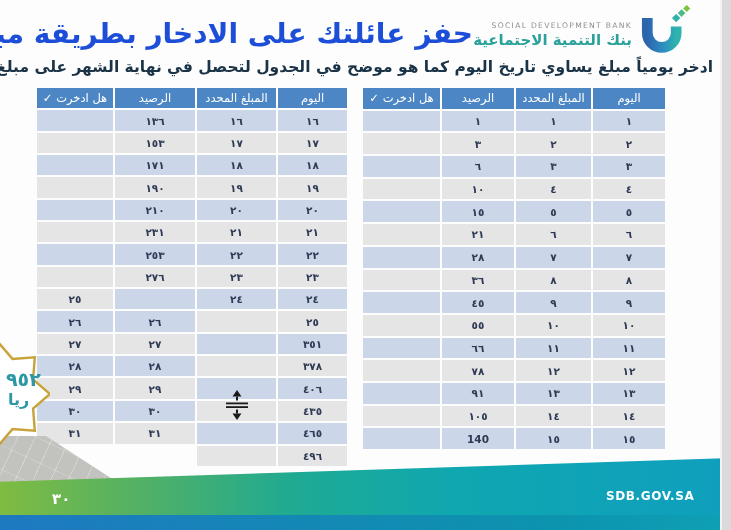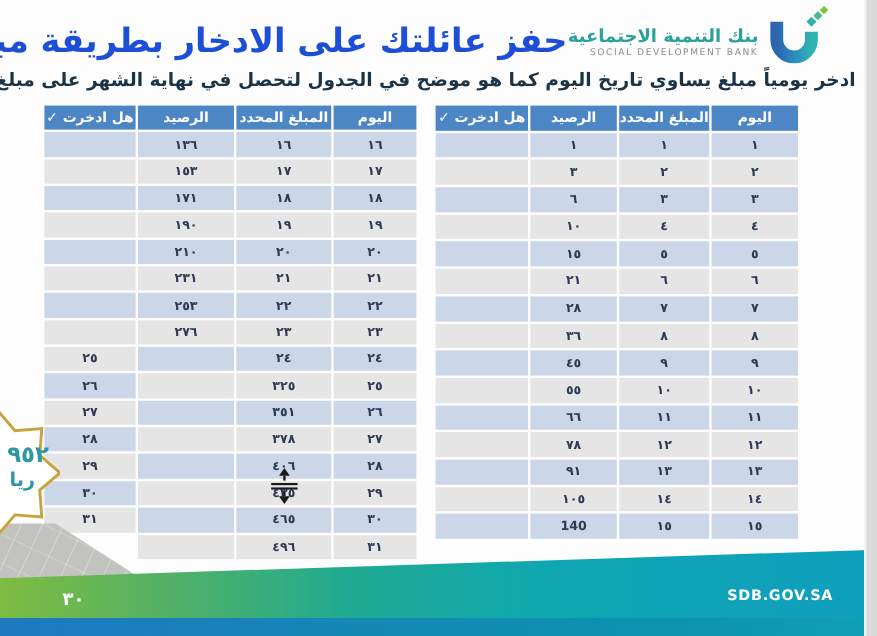--- a/index.html
+++ b/index.html
@@ -22,21 +22,21 @@
   }
   #logo{position:absolute;top:5px;right:39px;width:300px;height:56px;}
   #logo-mark{position:absolute;right:0;top:0;}
   #logo-text{position:absolute;right:60px;top:16px;text-align:right;width:240px;}
   #logo-ar{font-size:15px;font-weight:bold;color:#2AA19B;direction:rtl;line-height:18px;}
   #logo-en{font-size:7.6px;color:#8C8E90;letter-spacing:1.3px;line-height:10px;}
   
   .tbl{position:absolute;top:88px;display:grid;gap:2px;direction:rtl;}
   #tbl-right{left:363px;grid-template-columns:72px 75px 72px 77px;grid-auto-rows:20.7px;}
   #tbl-left {left:37px; grid-template-columns:69px 79px 80px 76px;grid-auto-rows:20.35px;}
-  .hc{background:#4C86C4;color:#fff;font-weight:bold;font-size:11.5px;
+  .hc{background:#4C86C4;color:#fff;font-weight:normal;font-size:11.5px;
       display:flex;align-items:center;justify-content:center;white-space:nowrap;}
   .cell{display:flex;align-items:center;justify-content:center;
         font-size:10.5px;font-weight:bold;color:#2F3B55;}
   .dk{background:#CBD6E8;} .lt{background:#e5e5e5;}
   
   #badge{position:absolute;left:-54px;top:342px;width:104px;height:104px;z-index:3;}
   .badge-line{position:absolute;z-index:4;color:#2C98A4;font-weight:bold;direction:rtl;}
   #badge-line1{left:6px;top:368px;font-size:19px;}
   #badge-line2{left:8px;top:390px;font-size:16px;}
   
@@ -83,22 +83,22 @@
           <stop offset="0.55" stop-color="#2B8FC0"></stop>
           <stop offset="1" stop-color="#2FB3AE"></stop>
         </linearGradient>
       </defs>
       <path d="M10 12 V28 A15.5 15.5 0 0 0 41 28 V21" fill="none" stroke="url(#ug)" stroke-width="11.5"></path>
       <rect x="37.8" y="8.8" width="6.4" height="6.4" fill="#2FB2A9" transform="rotate(45 41 12)"></rect>
       <rect x="43.9" y="3.7" width="5.8" height="5.8" fill="#4CBB8C" transform="rotate(45 46.8 6.6)"></rect>
       <rect x="49.6" y="-1.1" width="5.4" height="5.4" fill="#7DC242" transform="rotate(45 52.3 1.6)"></rect>
     </svg>
     <div id="logo-text">
+      <div id="logo-en">SOCIAL DEVELOPMENT BANK</div>
       <div id="logo-ar">بنك التنمية الاجتماعية</div>
-      <div id="logo-en">SOCIAL DEVELOPMENT BANK</div>
     </div>
   </div>
 
   <div id="tbl-right" class="tbl">
     <div class="hc">اليوم</div>
     <div class="hc">المبلغ المحدد</div>
     <div class="hc">الرصيد</div>
     <div class="hc">هل ادخرت ✓</div>
   <div class="cell dk">١</div>
       <div class="cell dk">١</div>
@@ -197,21 +197,20 @@
       <div class="cell dk"></div>
       <div class="cell lt">٢٣</div>
       <div class="cell lt">٢٣</div>
       <div class="cell lt">٢٧٦</div>
       <div class="cell lt"></div>
       <div class="cell dk">٢٤</div>
       <div class="cell dk">٢٤</div>
       <div class="cell dk"></div>
       <div class="cell lt">٢٥</div>
       <div class="cell lt">٢٥</div>
-      <div class="cell lt">٣٢٥</div>
       <div class="cell lt"></div>
       <div class="cell dk">٢٦</div>
       <div class="cell dk">٢٦</div>
       <div class="cell dk">٣٥١</div>
       <div class="cell dk"></div>
       <div class="cell lt">٢٧</div>
       <div class="cell lt">٢٧</div>
       <div class="cell lt">٣٧٨</div>
       <div class="cell lt"></div>
       <div class="cell dk">٢٨</div>

